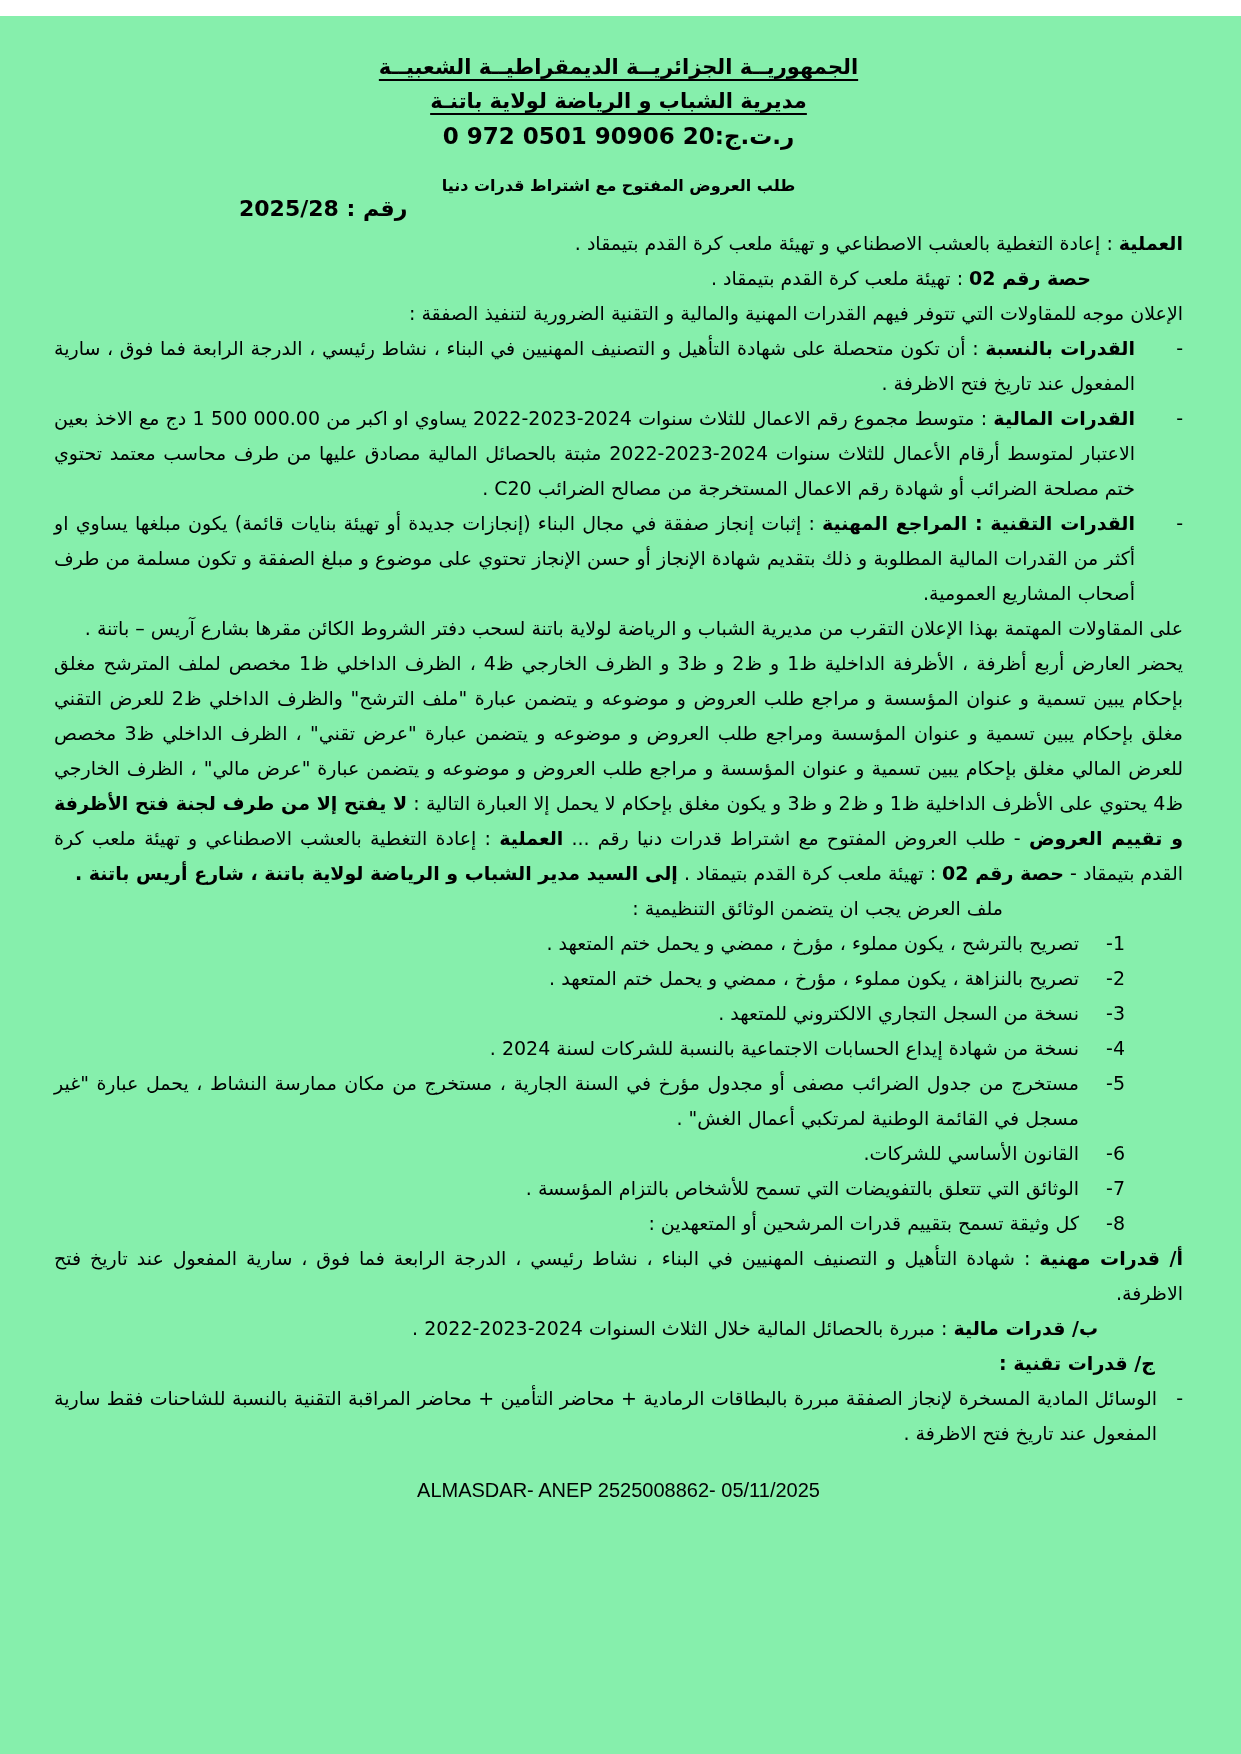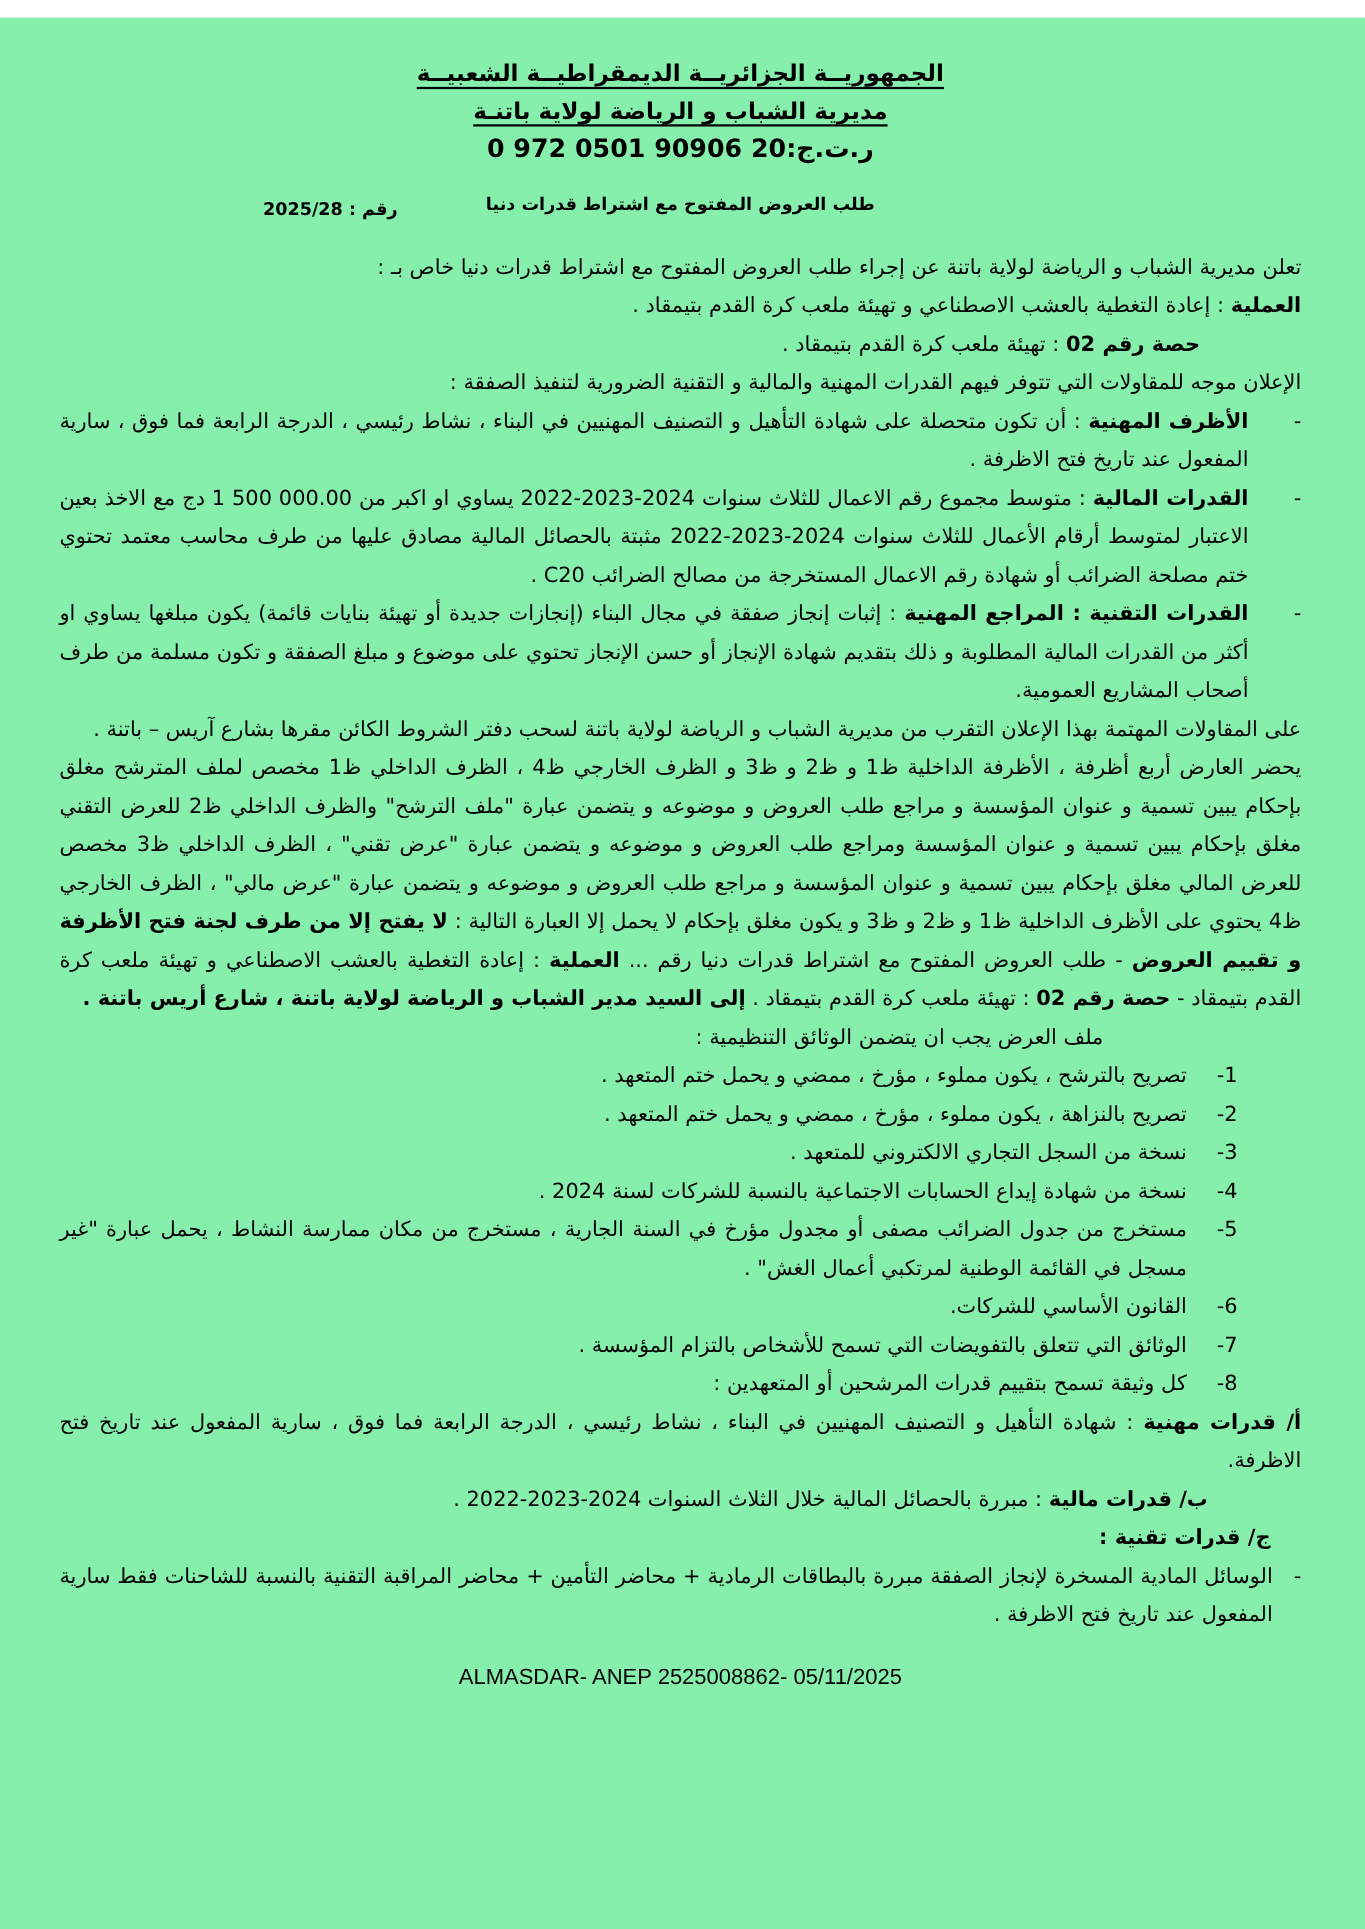--- a/index.html
+++ b/index.html
@@ -9,21 +9,21 @@
     font-family:"DejaVu Sans",sans-serif;margin:16px auto;
   }
   .content{padding:34px 58px 0 54px;}
   .doc-header{text-align:center;font-weight:bold;}
   .hl{font-size:21px;line-height:34px;}
   .u{text-decoration:underline;text-underline-offset:5px;}
   .reg{font-size:23px;line-height:36px;font-weight:bold;}
   .reg .num{direction:ltr;unicode-bidi:embed;display:inline-block;}
   .title-row{position:relative;text-align:center;margin-top:22px;margin-bottom:12px;height:38px;}
   .title-main{font-size:16px;font-weight:bold;}
-  .title-no{position:absolute;left:185px;top:4px;font-size:16px;font-weight:bold;}
+  .title-no{position:absolute;left:185px;top:20px;font-size:22px;font-weight:bold;}
   .body{font-size:19px;line-height:35px;text-align:justify;}
   .body p{margin:0;}
   .b{font-weight:bold;}
   .ind92{padding-right:92px;}
   .ind180{padding-right:180px;}
   .ind85{padding-right:85px;}
   .ind28{padding-right:28px;}
   .dash{display:flex;}
   .dash>.mk{flex:none;width:48px;}
   .dash.tight>.mk{width:26px;}
@@ -47,31 +47,30 @@
       <div class="reg"><span>ر.ت.ج:</span><span class="num">0 972 0501 90906 20</span></div>
     </div>
 
     <div class="title-row">
       <span class="title-main">طلب العروض المفتوح مع اشتراط قدرات دنيا</span>
       <span class="title-no">رقم : 2025/28</span>
     </div>
 
     <div class="body">
 
-      <p>تعلن مديرية الشباب و الرياضة لولاية باتنة عن إجراء طلب العروض المفتوح مع اشتراط قدرات دنيا خاص بـ :</p>
 
       <p><span class="b">العملية</span><span> : إعادة التغطية بالعشب الاصطناعي و تهيئة ملعب كرة القدم بتيمقاد .</span></p>
 
       <p class="ind92"><span class="b">حصة رقم 02</span><span> : تهيئة ملعب كرة القدم بتيمقاد .</span></p>
 
       <p>الإعلان موجه للمقاولات التي تتوفر فيهم القدرات المهنية والمالية و التقنية الضرورية لتنفيذ الصفقة :</p>
 
       <div class="dash">
         <span class="mk">-</span>
-        <span class="tx"><span class="b">الأظرف المهنية</span><span> : أن تكون متحصلة على شهادة التأهيل و التصنيف المهنيين في البناء ، نشاط رئيسي ، الدرجة الرابعة فما فوق ، سارية المفعول عند تاريخ فتح الاظرفة .</span></span>
+        <span class="tx"><span class="b">القدرات بالنسبة</span><span> : أن تكون متحصلة على شهادة التأهيل و التصنيف المهنيين في البناء ، نشاط رئيسي ، الدرجة الرابعة فما فوق ، سارية المفعول عند تاريخ فتح الاظرفة .</span></span>
       </div>
 
       <div class="dash">
         <span class="mk">-</span>
         <span class="tx"><span class="b">القدرات المالية</span><span> : متوسط مجموع رقم الاعمال للثلاث سنوات 2024-2023-2022 يساوي او اكبر من 1&nbsp;500&nbsp;000.00 دج مع الاخذ بعين الاعتبار لمتوسط أرقام الأعمال للثلاث سنوات 2024-2023-2022 مثبتة بالحصائل المالية مصادق عليها من طرف محاسب معتمد تحتوي ختم مصلحة الضرائب أو شهادة رقم الاعمال المستخرجة من مصالح الضرائب C20 .</span></span>
       </div>
 
       <div class="dash">
         <span class="mk">-</span>
         <span class="tx"><span class="b">القدرات التقنية : المراجع المهنية</span><span> : إثبات إنجاز صفقة في مجال البناء (إنجازات جديدة أو تهيئة بنايات قائمة) يكون مبلغها يساوي او أكثر من القدرات المالية المطلوبة و ذلك بتقديم شهادة الإنجاز أو حسن الإنجاز تحتوي على موضوع و مبلغ الصفقة و تكون مسلمة من طرف أصحاب المشاريع العمومية.</span></span>

